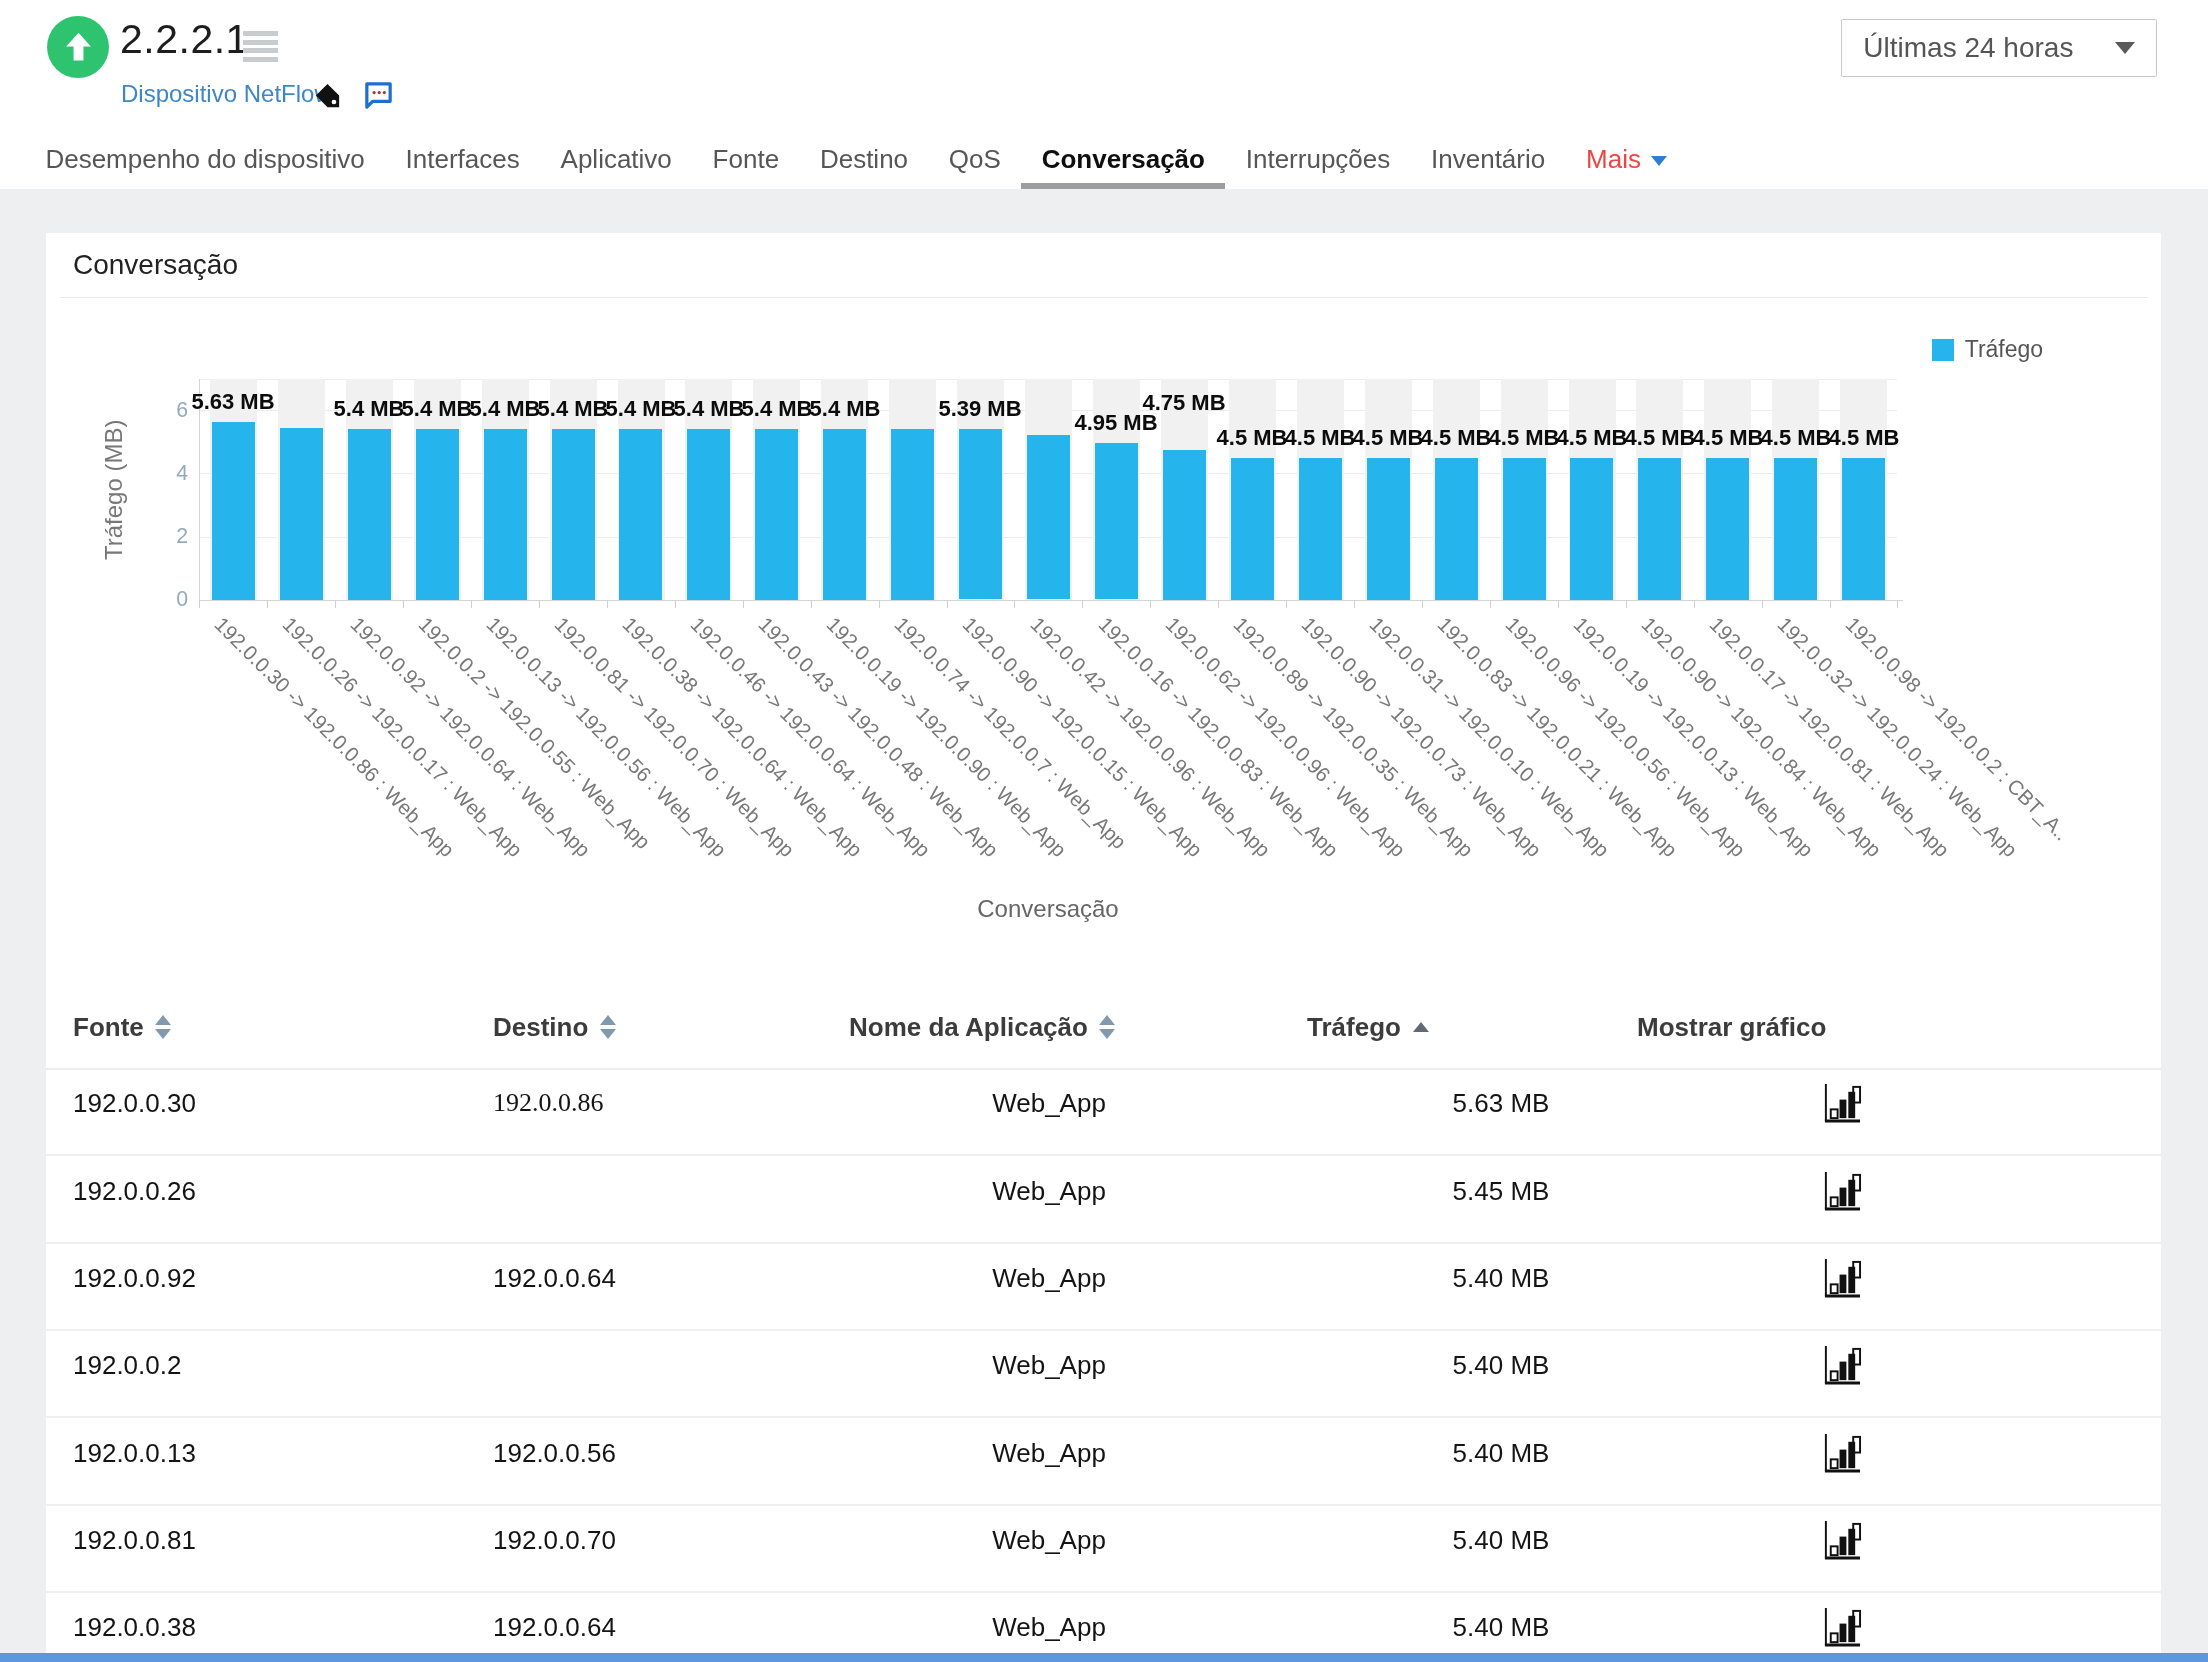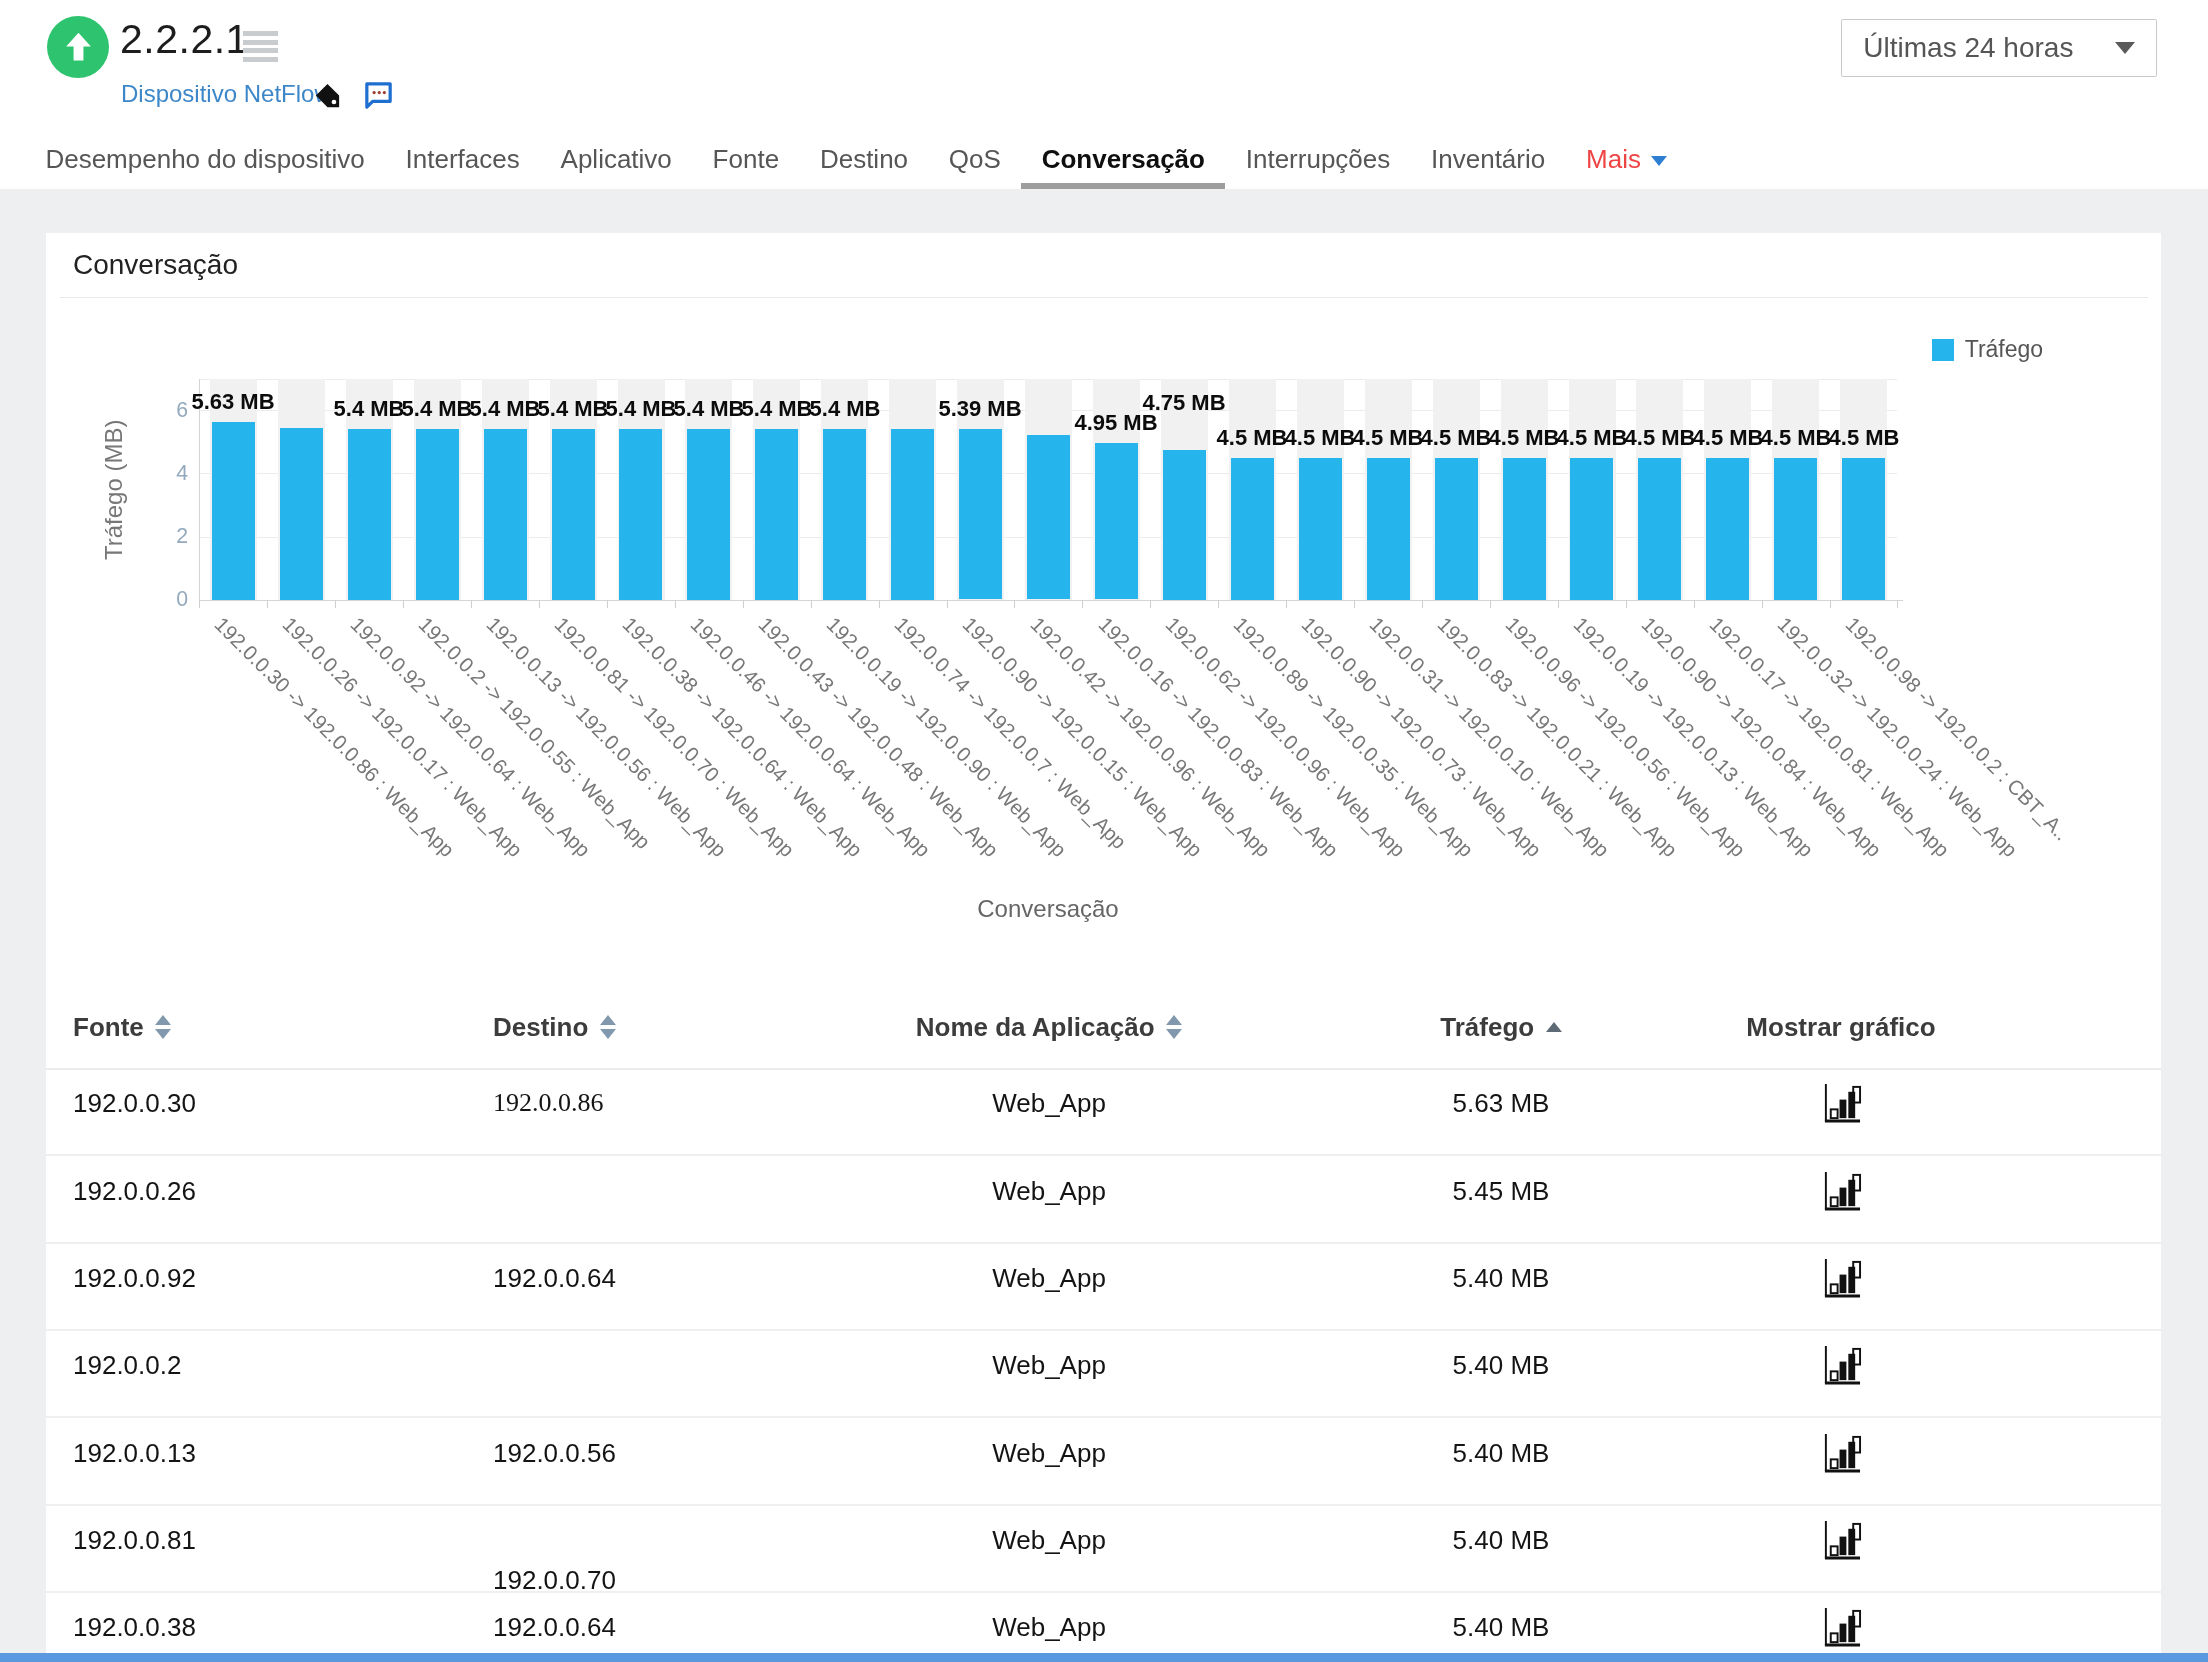--- a/index.html
+++ b/index.html
@@ -60,21 +60,21 @@
   .xlabel { position: absolute; top: 380px; font-size: 20.4px; color: #787878; white-space: nowrap;
     transform: rotate(45deg); transform-origin: left top; }
   .x-title { position: absolute; left: 153px; top: 662px; width: 1698px; text-align: center;
     font-size: 24px; color: #666; }
 
   
   .tbl-header { position: absolute; left: 0; top: 765px; width: 2115px; height: 70px; }
   .tbl-header-line { position: absolute; left: 0; top: 835px; width: 2115px; height: 1.9px; background: #ececec; }
   .th { position: absolute; top: 13.6px; font-size: 26px; font-weight: bold; color: #3c3c3c;
     display: flex; align-items: center; cursor: pointer; }
-  .th.center { justify-content: center; }
+  .th.center { justify-content: flex-start; }
   .sort-both { display: inline-flex; flex-direction: column; margin-left: 11.6px; gap: 3.9px; }
   .tri-up { width: 0; height: 0; border-left: 8.7px solid transparent; border-right: 8.7px solid transparent;
     border-bottom: 10.7px solid #8299ad; }
   .tri-down { width: 0; height: 0; border-left: 8.7px solid transparent; border-right: 8.7px solid transparent;
     border-top: 10.7px solid #8299ad; }
   .tri-up.dark { border-bottom-color: #5e6b77; margin-left: 11.6px; }
   .trow { position: absolute; left: 0; width: 2115px; height: 87px; }
   .trow .sep { position: absolute; left: 0; bottom: 0; width: 2115px; height: 1.9px; background: #efefef; }
   .td { position: absolute; top: 0; height: 68px; display: flex; align-items: center;
     font-size: 26px; color: #141414; }
@@ -422,21 +422,21 @@
                 <rect x="19" y="18" width="7" height="19" fill="#111"></rect>
                 <rect x="28" y="10" width="7" height="27" fill="#111"></rect>
                 <rect x="33" y="5" width="7" height="16" fill="none" stroke="#111" stroke-width="2"></rect>
               </svg>
             </span>
           </div>
           <div class="sep"></div>
         </div>
         <div class="trow" style="top: 1273px;">
           <div class="td" style="left: 27px; width: 408px;">192.0.0.81</div>
-          <div class="td" style="left: 447px; width: 349px; margin-top: 40px;">192.0.0.70</div>
+          <div class="td" style="left: 447px; width: 349px;">192.0.0.70</div>
           <div class="td center" style="left: 803px; width: 400px;">Web_App</div>
           <div class="td center" style="left: 1261px; width: 388px;">5.40 MB</div>
           <div class="td center" style="left: 1591px; width: 408px;">
             <span class="mini-chart-btn">
               <svg width="41" height="43" viewBox="0 0 42 44">
                 <line x1="5" y1="2" x2="5" y2="40" stroke="#111" stroke-width="2"></line>
                 <line x1="4" y1="40" x2="40" y2="40" stroke="#111" stroke-width="3"></line>
                 <rect x="10" y="28" width="7" height="9" fill="none" stroke="#111" stroke-width="2"></rect>
                 <rect x="19" y="18" width="7" height="19" fill="#111"></rect>
                 <rect x="28" y="10" width="7" height="27" fill="#111"></rect>

